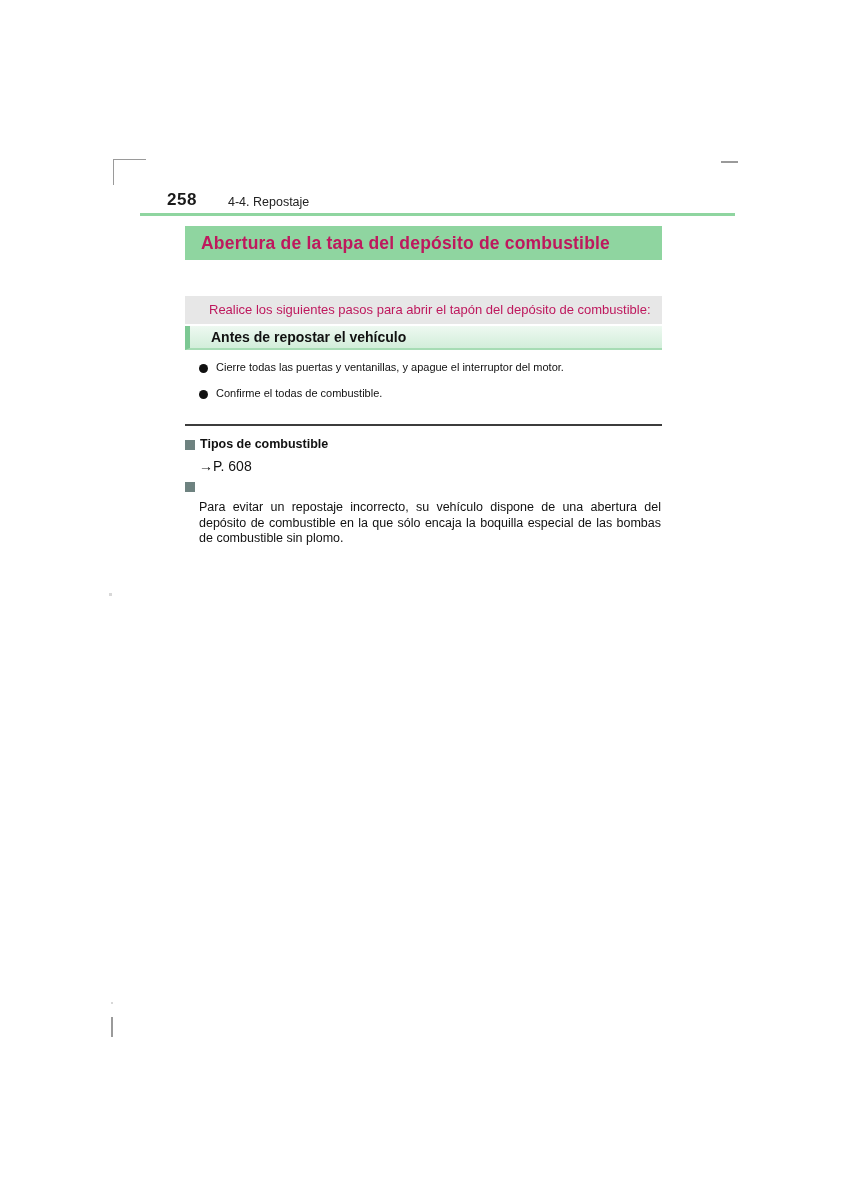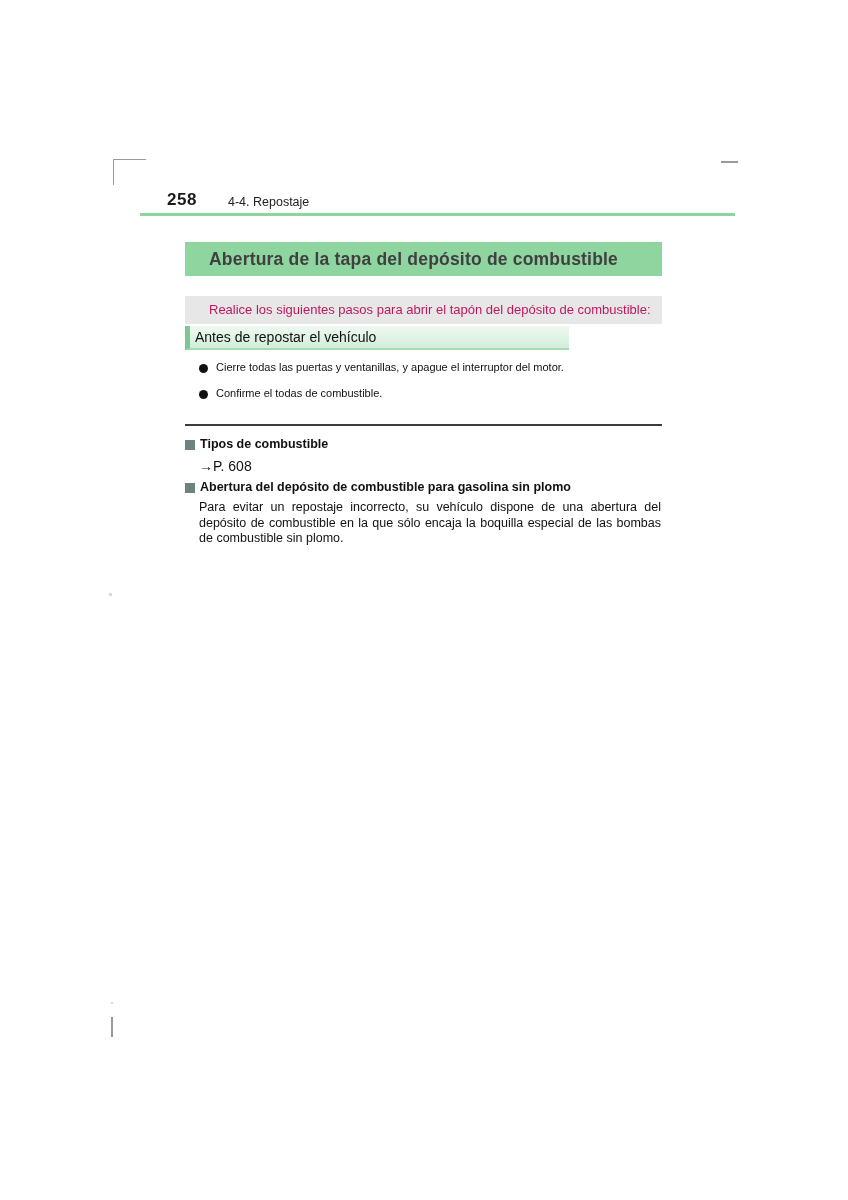--- a/index.html
+++ b/index.html
@@ -28,49 +28,48 @@
   }
   .header-rule {
     left: 140px; top: 213px; width: 595px; height: 3px;
     background: #8fd5a0;
   }
 
   
   .title-banner {
     left: 185px; top: 226px; width: 477px; height: 34px;
     background: #8fd5a0;
-    color: #404040;
+    color: #be185d;
     font-size: 17.5px; font-weight: bold;
     line-height: 34px;
-    padding-left: 24px;
+    padding-left: 16px;
     letter-spacing: 0.2px;
     white-space: nowrap;
-    margin-top: 16px;
   }
 
   
   .intro-box {
     left: 185px; top: 296px; width: 477px; height: 28px;
     background: #e7e7e7;
     font-size: 13px;
     line-height: 28px;
     padding-left: 24px;
     white-space: nowrap;
     color: #be185d;
   }
 
   
   .subsection-bar {
-    left: 185px; top: 326px; width: 384px; height: 24px;
+    left: 185px; top: 326px; width: 477px; height: 24px;
     background: linear-gradient(#eef9f1, #d2eeda);
     border-left: 5px solid #7cc893;
     border-bottom: 2px solid #a6dcb4;
-    font-size: 14px; font-weight: normal;
+    font-size: 14px; font-weight: bold;
     line-height: 22px;
-    padding-left: 5px;
+    padding-left: 21px;
     color: #111;
   }
 
   
   .bullet-row {
     left: 199px; width: 463px;
     display: flex; align-items: center;
     font-size: 11px; line-height: 16px;
     color: #111;
   }
@@ -149,15 +148,14 @@
 <div class="abs divider"></div>
 
 <div class="abs note-title note-1-title">
   <span class="sq"></span>
   <span>Tipos de combustible</span>
 </div>
 <div class="abs note-1-ref">→P. 608</div>
 
 <div class="abs note-title note-2-title">
   <span class="sq"></span>
-  <span>Abertura del depósito de combustible para gasolina sin plomo</span>
 </div>
 <div class="abs note-2-body">Para evitar un repostaje incorrecto, su vehículo dispone de una abertura del depósito de combustible en la que sólo encaja la boquilla especial de las bombas de combustible sin plomo.</div>
 
 </body></html>

